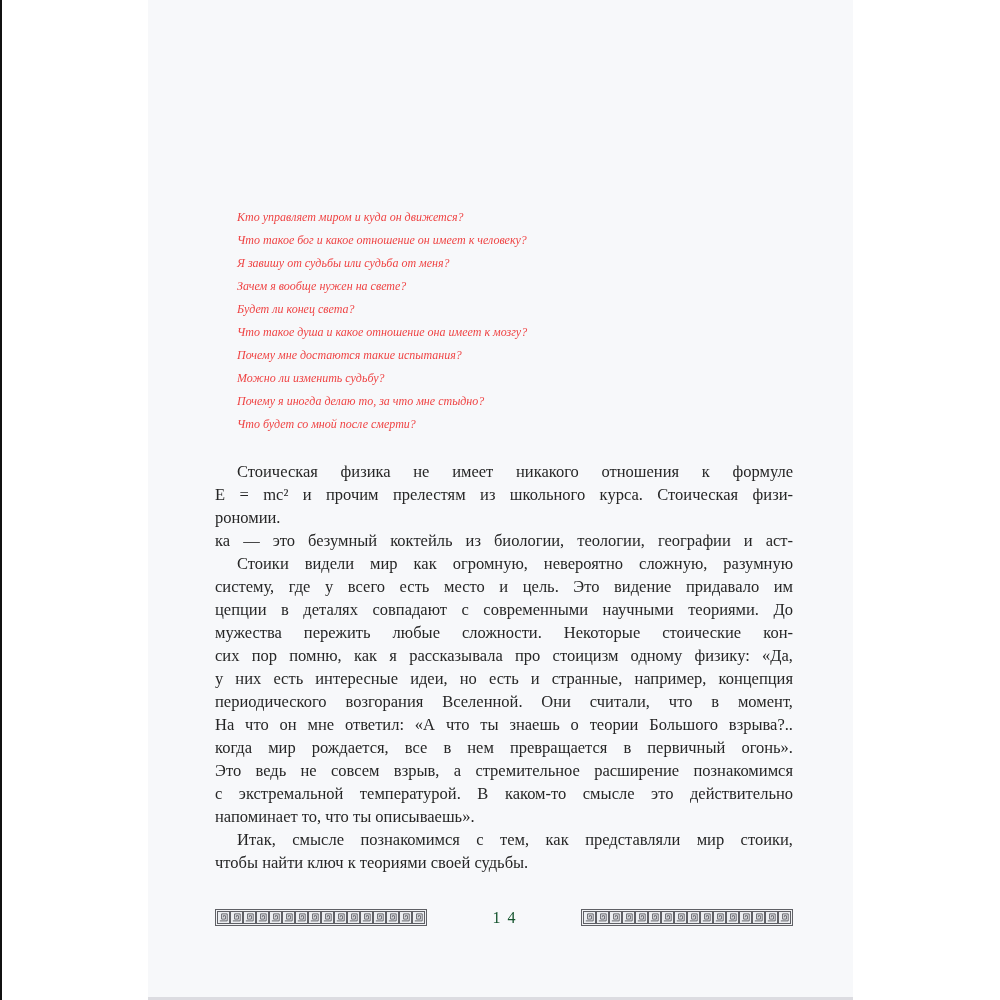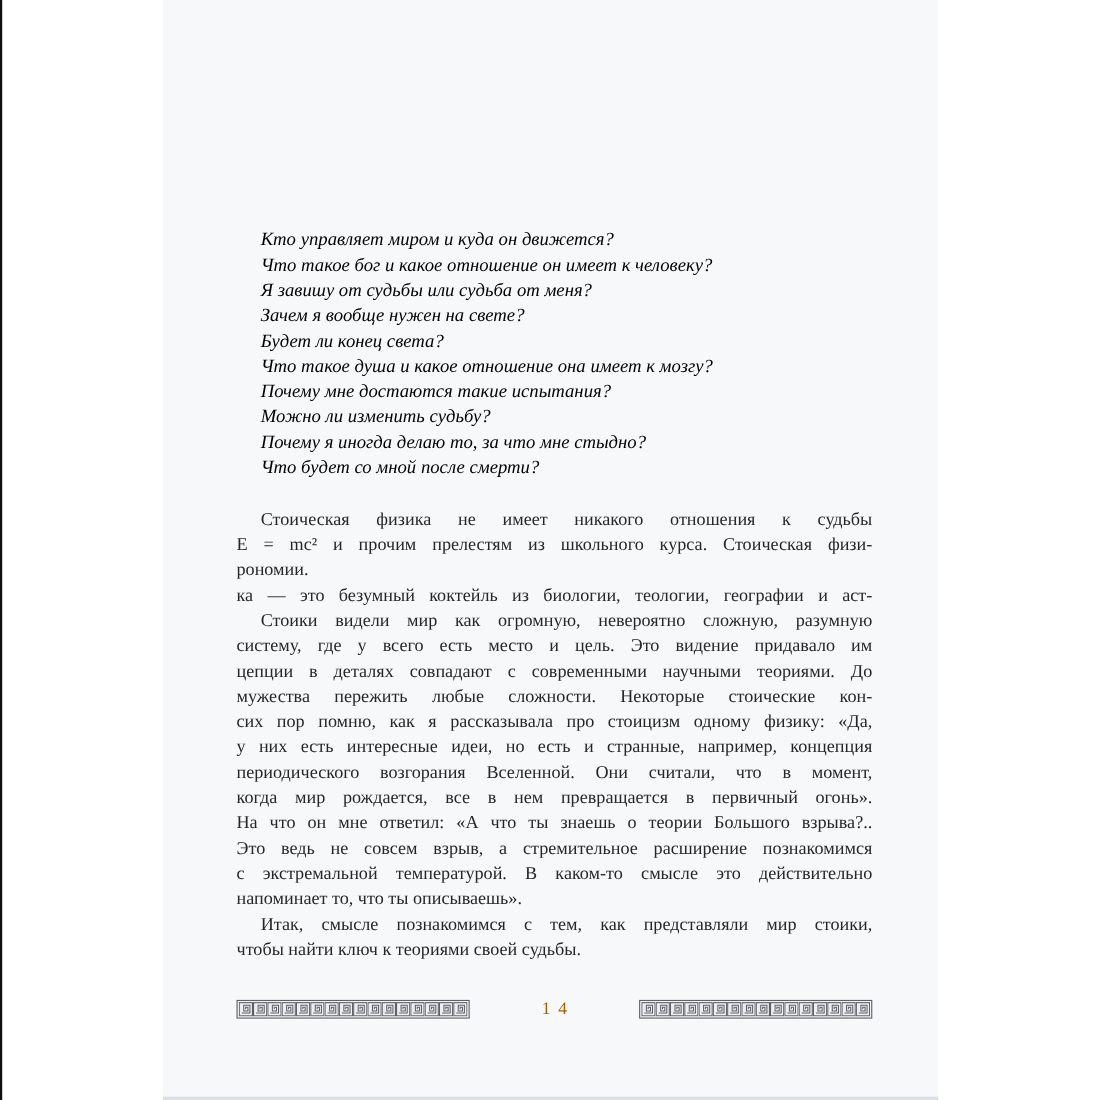--- a/index.html
+++ b/index.html
@@ -17,40 +17,40 @@
   }
   .page-bottom-edge{
     position:absolute;left:0;bottom:0;width:705px;height:3px;background:#dcdce1;
   }
   .text-col{
     position:absolute;left:67px;top:0;width:578px;
     color:#262626;font-size:16.5px;line-height:23px;
   }
   .questions{
     margin-top:206px;margin-left:22px;
-    font-style:italic;font-size:17px;line-height:23px;color:#000000;
+    font-style:italic;font-size:12px;line-height:23px;color:#ef4444;
   }
   .q-line{white-space:nowrap;}
   .paragraphs{margin-top:24px;}
   .para{margin:0;}
   .line{min-height:23px;}
   .jfull{text-align:justify;text-align-last:justify;-moz-text-align-last:justify;}
   .indent{text-indent:22px;}
   .page-footer{
     margin-top:32px;
     display:flex;align-items:center;justify-content:space-between;
   }
   .ornament{
     display:inline-flex;align-items:center;
     border:1px solid #5f6065;background:#f2f3f5;padding:1px;
     height:13px;box-sizing:content-box;
   }
   .ornament svg{display:block;}
   .page-number{
-    font-size:16px;letter-spacing:7px;color:#a16207;
+    font-size:16px;letter-spacing:7px;color:#14532d;
     padding-left:7px; 
   }
 </style>
 </head>
 <body>
 
 <div class="screen-edge"></div>
 
 <div class="book-page">
   <div class="text-col">
@@ -63,35 +63,35 @@
         <div class="q-line">Будет ли конец света?</div>
         <div class="q-line">Что такое душа и какое отношение она имеет к мозгу?</div>
         <div class="q-line">Почему мне достаются такие испытания?</div>
         <div class="q-line">Можно ли изменить судьбу?</div>
         <div class="q-line">Почему я иногда делаю то, за что мне стыдно?</div>
         <div class="q-line">Что будет со мной после смерти?</div>
       </div>
 
     <div class="paragraphs">
         <div class="para">
-          <div class="line jfull indent">Стоическая физика не имеет никакого отношения к судьбы</div>
+          <div class="line jfull indent">Стоическая физика не имеет никакого отношения к формуле</div>
           <div class="line jfull">E = mc² и прочим прелестям из школьного курса. Стоическая физи-</div>
           <div class="line">рономии.</div>
           <div class="line jfull">ка — это безумный коктейль из биологии, теологии, географии и аст-</div>
         </div>
         <div class="para">
           <div class="line jfull indent">Стоики видели мир как огромную, невероятно сложную, разумную</div>
           <div class="line jfull">систему, где у всего есть место и цель. Это видение придавало им</div>
           <div class="line jfull">цепции в деталях совпадают с современными научными теориями. До</div>
           <div class="line jfull">мужества пережить любые сложности. Некоторые стоические кон-</div>
           <div class="line jfull">сих пор помню, как я рассказывала про стоицизм одному физику: «Да,</div>
           <div class="line jfull">у них есть интересные идеи, но есть и странные, например, концепция</div>
           <div class="line jfull">периодического возгорания Вселенной. Они считали, что в момент,</div>
+          <div class="line jfull">На что он мне ответил: «А что ты знаешь о теории Большого взрыва?..</div>
           <div class="line jfull">когда мир рождается, все в нем превращается в первичный огонь».</div>
-          <div class="line jfull">На что он мне ответил: «А что ты знаешь о теории Большого взрыва?..</div>
           <div class="line jfull">Это ведь не совсем взрыв, а стремительное расширение познакомимся</div>
           <div class="line jfull">с экстремальной температурой. В каком-то смысле это действительно</div>
           <div class="line">напоминает то, что ты описываешь».</div>
         </div>
         <div class="para">
           <div class="line jfull indent">Итак, смысле познакомимся с тем, как представляли мир стоики,</div>
           <div class="line">чтобы найти ключ к теориями своей судьбы.</div>
         </div>
       </div>
 

